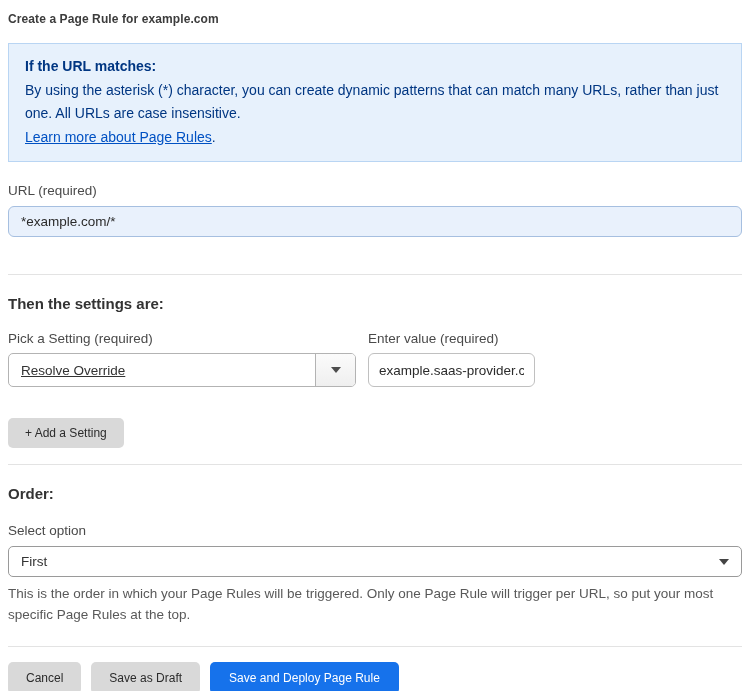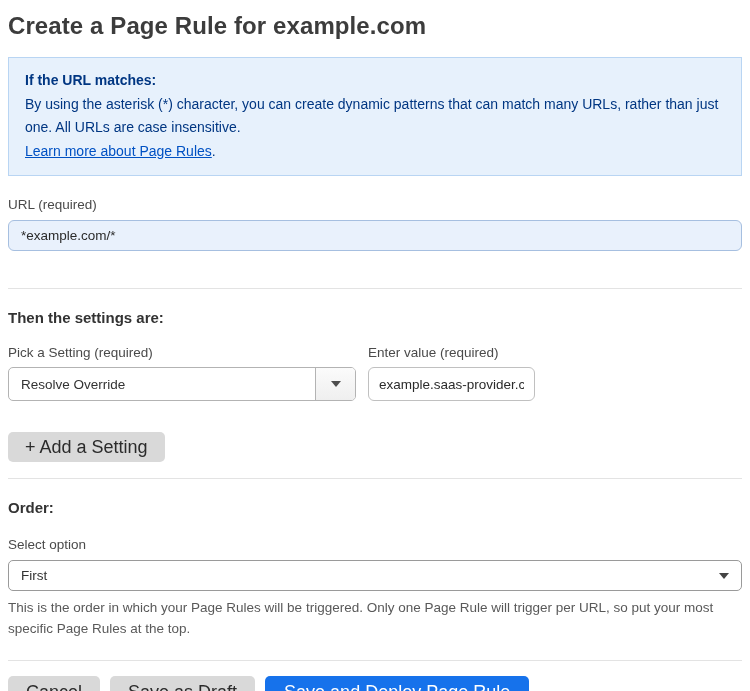--- a/index.html
+++ b/index.html
@@ -4,21 +4,21 @@
 <style>
   * { box-sizing: border-box; margin: 0; padding: 0; }
   html, body { width: 750px; height: 691px; }
   body {
     font-family: "Liberation Sans", sans-serif;
     background: #ffffff;
     color: #333333;
     padding: 12px 8px 0 8px;
   }
   .page-title {
-    font-size: 24px;
+    font-size: 12px;
     font-weight: bold;
     color: #3c3c3c;
     letter-spacing: 0.1px;
   }
   .info-box {
     margin-top: 17px;
     background: #e7f1fc;
     border: 1px solid #b9d5f3;
     border-radius: 0;
     padding: 11px 16px 12px 16px;
@@ -75,20 +75,21 @@
   .dropdown {
     display: flex;
     align-items: stretch;
     width: 348px;
     height: 34px;
     border: 1px solid #b3b3b3;
     border-radius: 5px;
     background: #ffffff;
     cursor: pointer;
     overflow: hidden;
+    text-decoration: underline;
   }
   .dropdown-value {
     flex: 1;
     display: flex;
     align-items: center;
     padding-left: 12px;
     font-size: 13.5px;
     color: #333333;
     white-space: nowrap;
     overflow: hidden;
@@ -118,21 +119,21 @@
     color: #2b2b2b;
     outline: none;
     background: #ffffff;
   }
   .btn {
     display: inline-flex;
     align-items: center;
     justify-content: center;
     border: none;
     border-radius: 5px;
-    font-size: 18px;
+    font-size: 12px;
     font-family: "Liberation Sans", sans-serif;
     cursor: pointer;
     white-space: nowrap;
   }
   .btn-gray {
     background: #d9d9d9;
     color: #2b2b2b;
   }
   .btn-add {
     margin-top: 31px;

